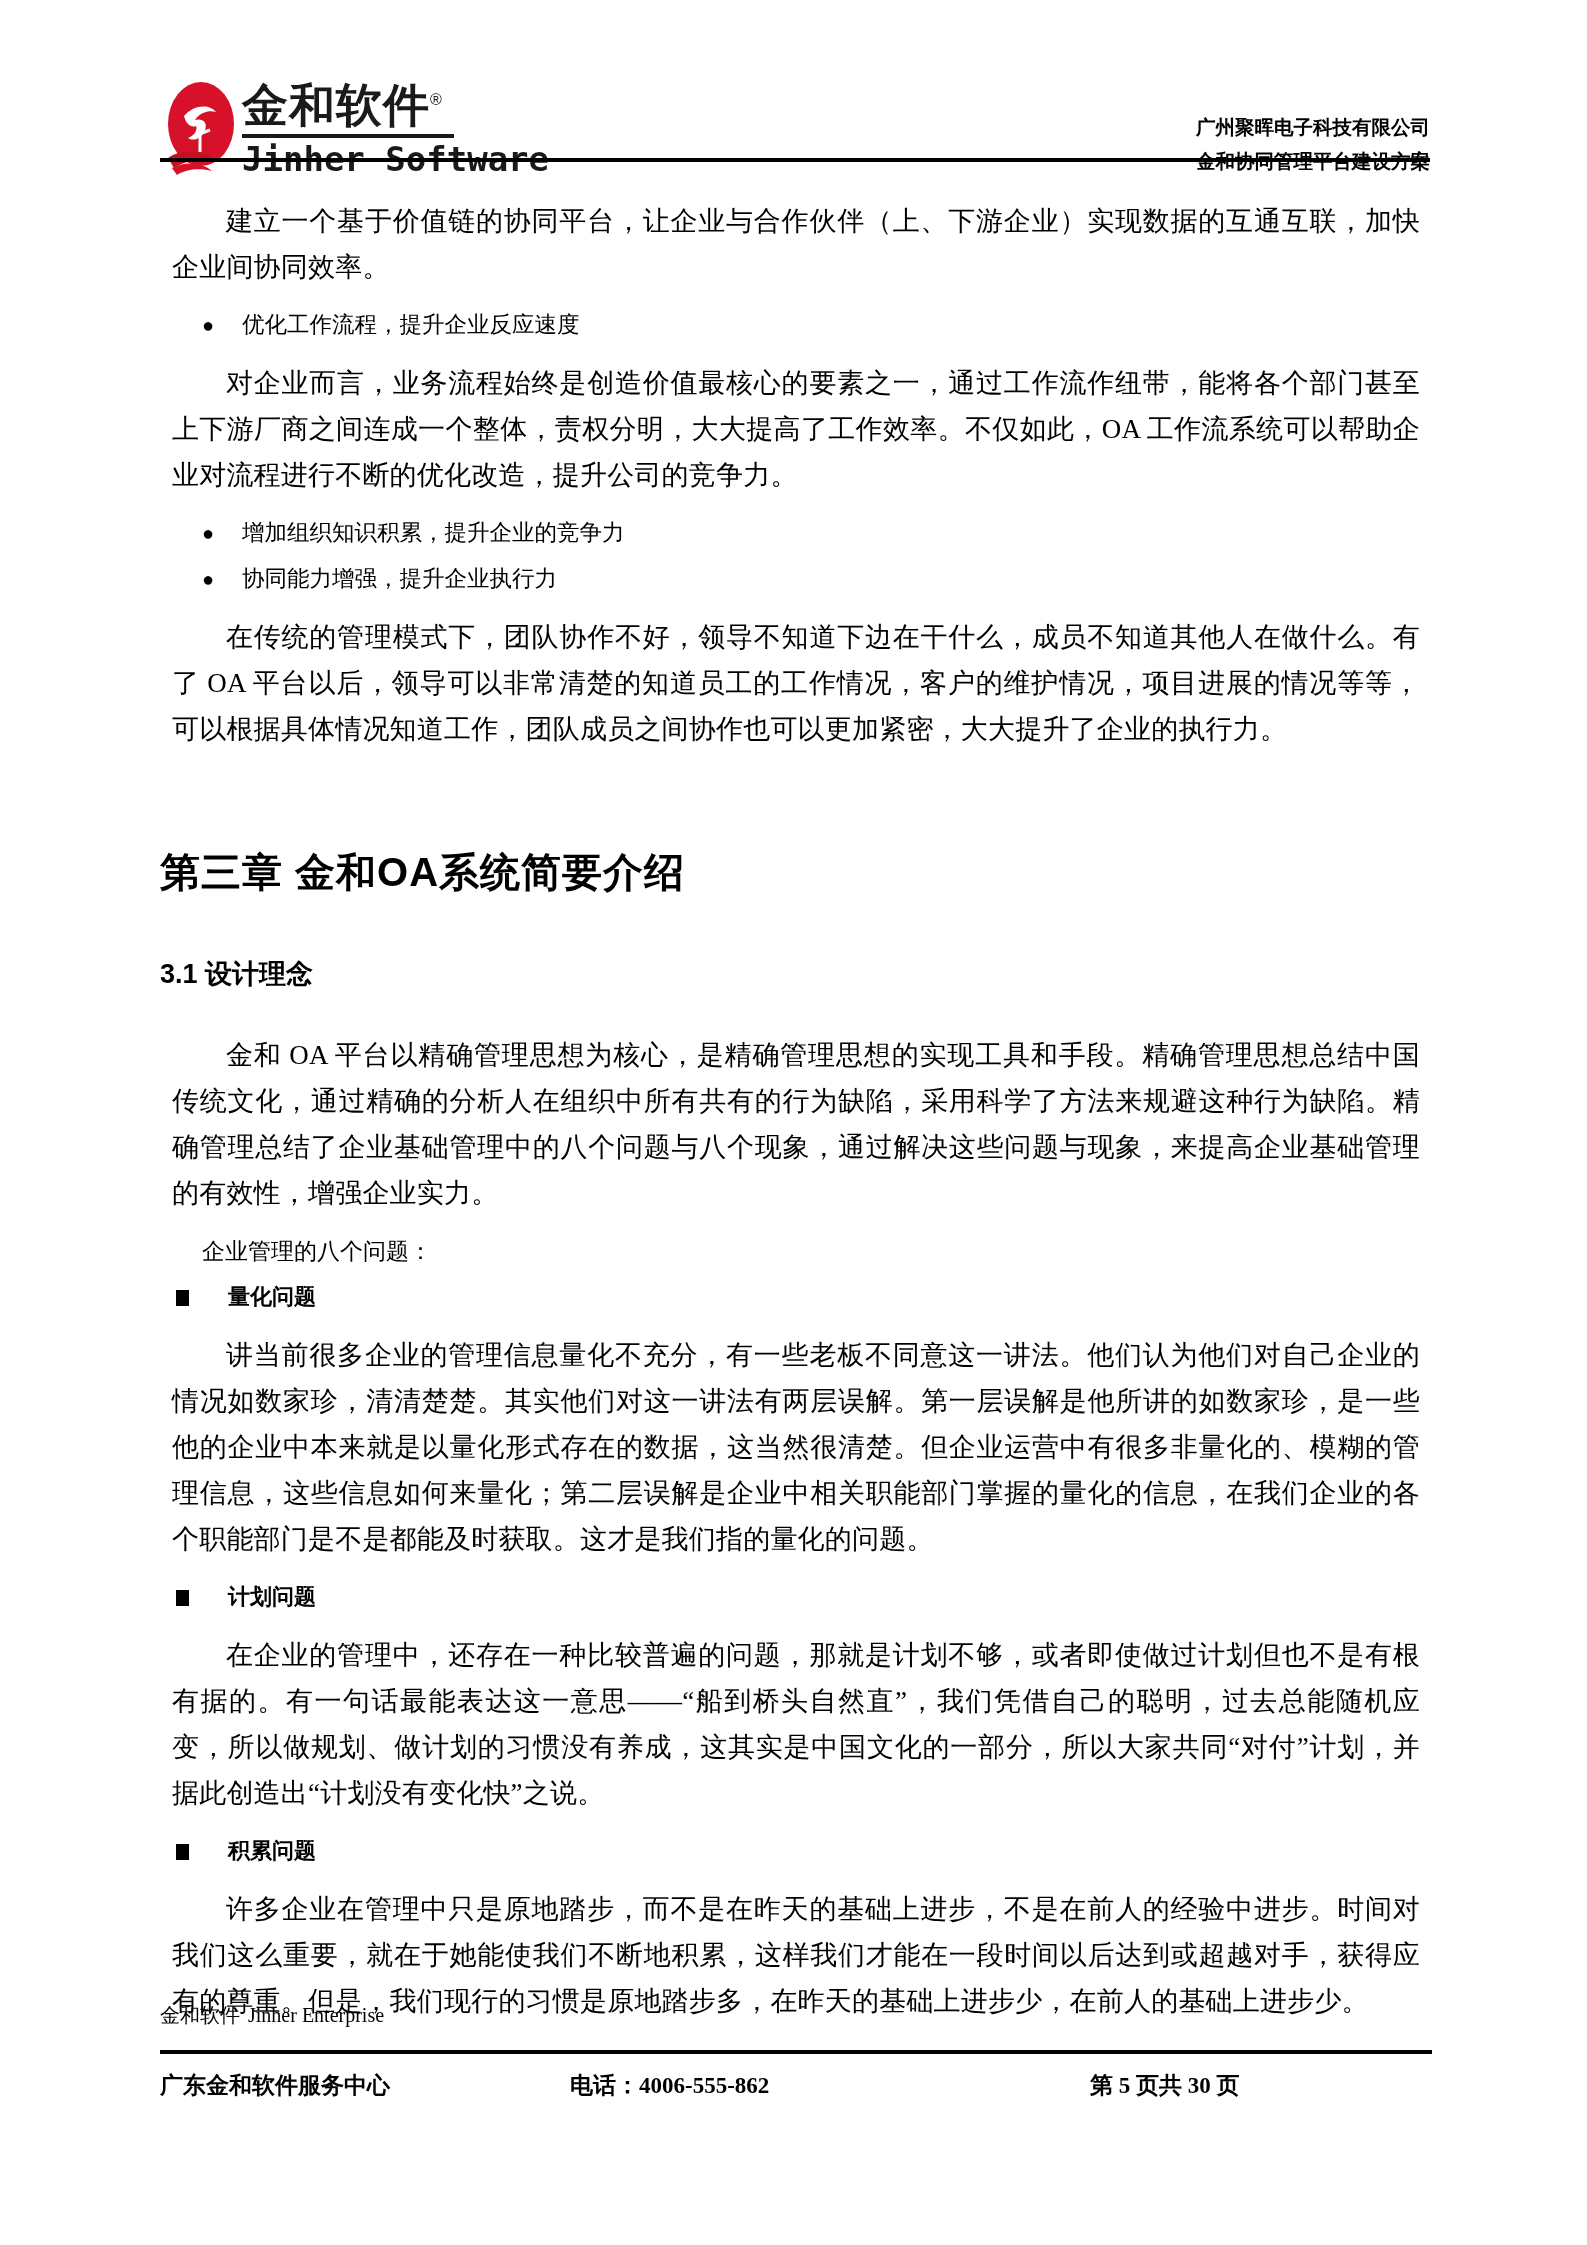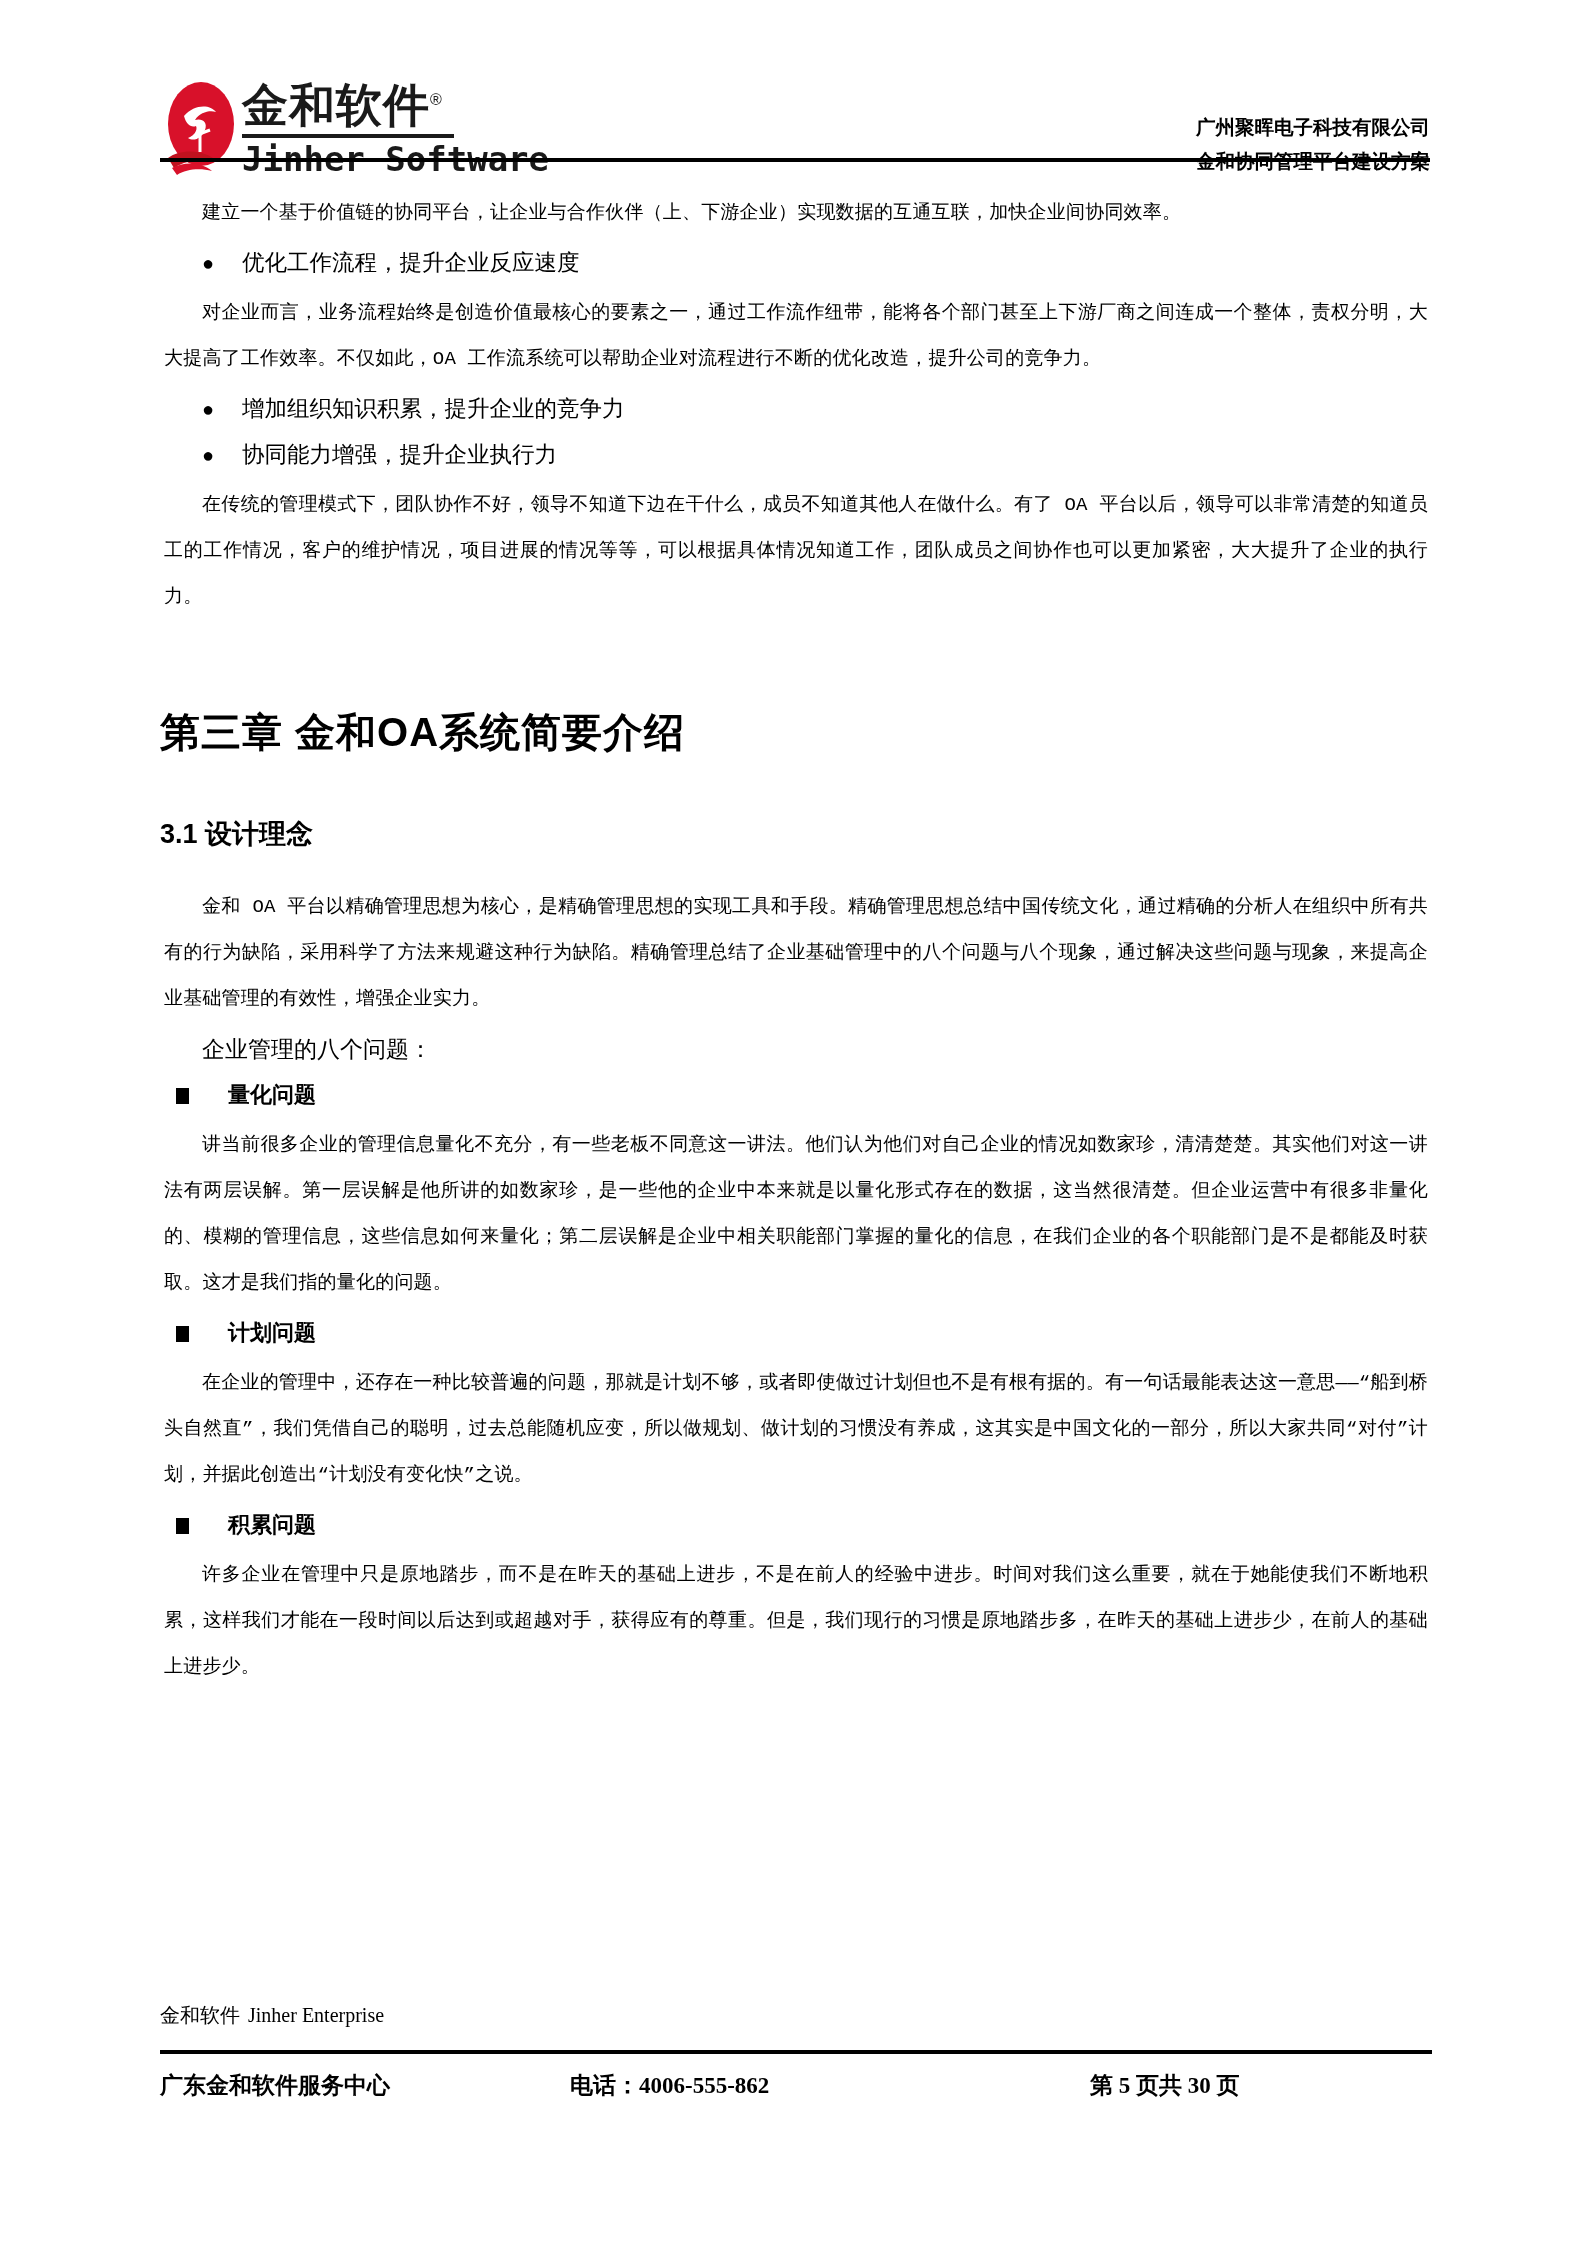--- a/index.html
+++ b/index.html
@@ -95,28 +95,27 @@
   }
 
   
   .content {
     position: absolute;
     left: 160px;
     top: 186px;
     width: 1272px;
   }
   p.para {
-    margin: 4px;
-    font-size: 19px;
+    margin: 12px;
+    font-size: 27px;
     line-height: 46px;
     text-align: justify;
     text-justify: inter-ideograph;
     text-indent: 2em;
     letter-spacing: 0.2px;
-    font-family: Liberation Mono, monospace;
   }
   ul.bullets {
     list-style: none;
     margin: 0;
     padding: 0;
   }
   li.bullet-item {
     position: relative;
     font-size: 22.5px;
     line-height: 46px;

